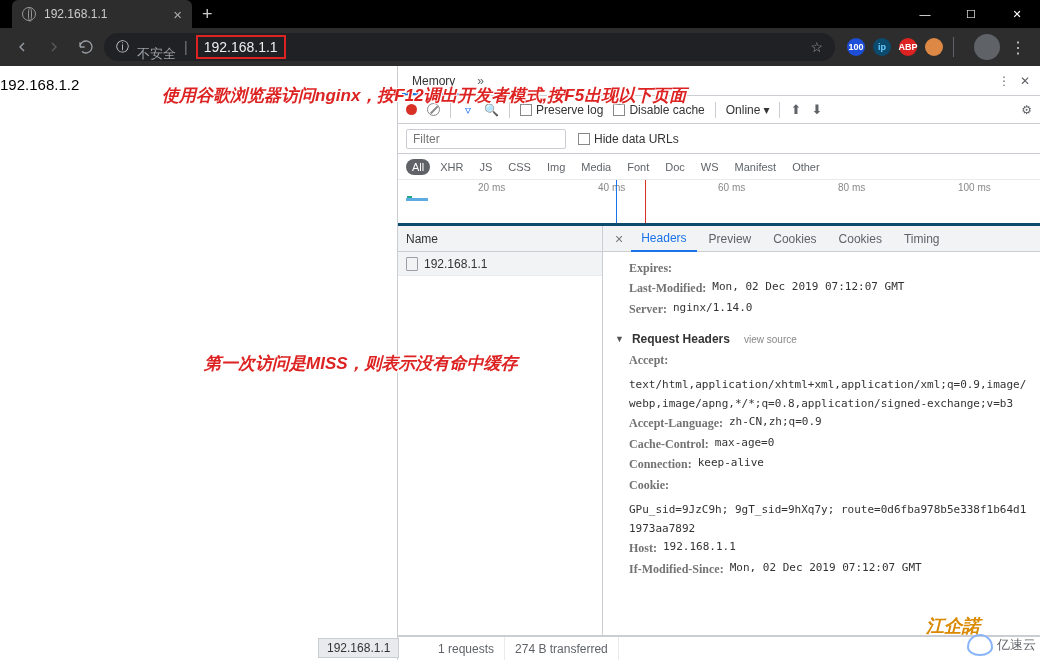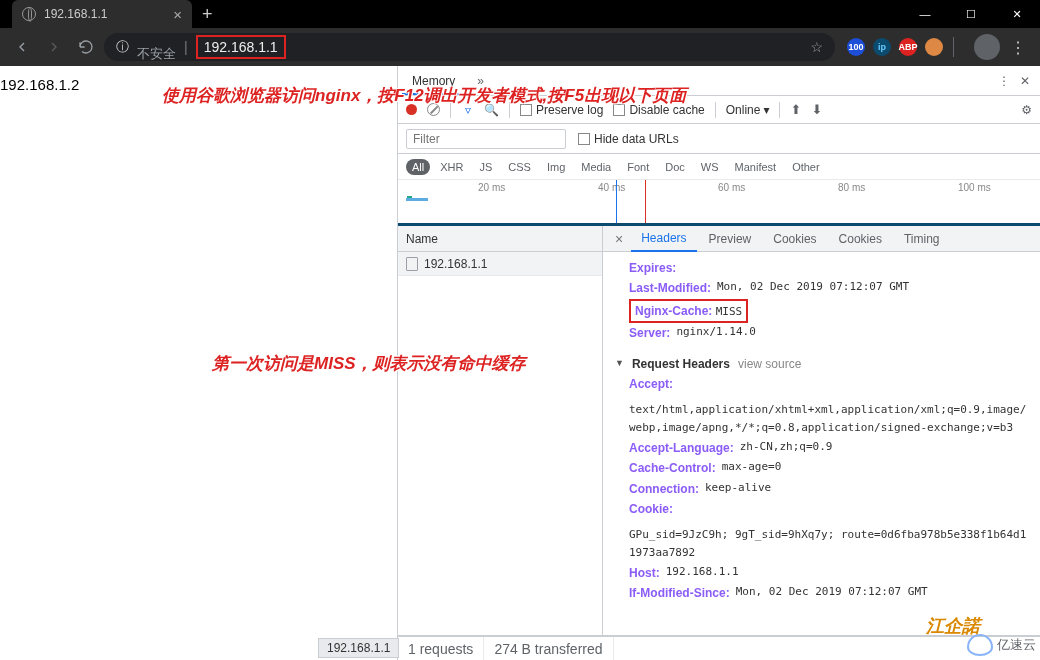--- a/index.html
+++ b/index.html
@@ -74,31 +74,31 @@
 .doc-ico { width: 12px; height: 14px; border: 1px solid #9aa0a6; border-radius: 1px; }
 
 
 .detail-col { flex: 1; display: flex; flex-direction: column; min-width: 0; }
 .detail-tabs { height: 26px; background: #f1f3f4; border-bottom: 1px solid #cacdd1; display: flex; align-items: center; padding: 0 6px; gap: 2px; font-size: 12px; color: #5f6368; }
 .dtl-close { font-size: 14px; padding: 0 6px; color: #777; }
 .dtl-tab { padding: 5px 10px; }
 .dtl-tab.active { color: #1a73e8; border-bottom: 2px solid #1a73e8; margin-bottom: -1px; }
 .detail-scroll { flex: 1; overflow-y: auto; padding: 6px 12px 12px; font-size: 12px; line-height: 1.7; color: #333; }
 .hdr-line { display: flex; gap: 6px; flex-wrap: wrap; }
-.hdr-k { font-weight: 600; color: #8b5cf6; }
+.hdr-k { font-weight: 600; color: #737373; font-family: Liberation Serif, serif; }
 .hdr-v { color: #333; word-break: break-all; font-family: Menlo, Consolas, monospace; font-size: 11px; }
 .cache-box { display: inline-block; border: 2px solid #d22; padding: 0 4px; }
 .section-title { display: flex; align-items: center; gap: 8px; margin-top: 10px; }
 .section-title .tri { font-size: 9px; color: #555; }
 .section-title .stxt { font-weight: 600; color: #333; }
-.section-title .vs { color: #888; font-size: 12px; }
+.section-title .vs { color: #888; font-size: 10px; margin-left: 6px; }
 .indent { padding-left: 14px; }
 
 
-.status-bar { height: 24px; border-top: 1px solid #cacdd1; display: flex; align-items: stretch; font-size: 14px; color: #5f6368; }
+.status-bar { height: 24px; border-top: 1px solid #cacdd1; display: flex; align-items: stretch; font-size: 12px; color: #5f6368; padding-left: 30px; }
 .status-cell { padding: 0 10px; display: flex; align-items: center; border-right: 1px solid #e8eaed; }
 .status-hover { position: absolute; left: 318px; bottom: 2px; background: #e8eaed; padding: 2px 8px; font-size: 12px; color: #333; border: 1px solid #cacdd1; z-index: 5; }
 
 
 .annot { position: absolute; font-size: 17px; font-weight: bold; color: #d22; text-shadow: -1px -1px 0 #fff, 1px -1px 0 #fff, -1px 1px 0 #fff, 1px 1px 0 #fff; font-style: italic; white-space: nowrap; pointer-events: none; z-index: 10; font-family: "Microsoft YaHei", sans-serif; }
 .watermark { position: absolute; right: 4px; bottom: 4px; display: flex; align-items: center; gap: 4px; font-size: 13px; color: #5f6368; z-index: 6; }
 .wm-ico { width: 26px; height: 22px; border: 2px solid #8ab4f8; border-radius: 50% 50% 50% 50% / 60% 60% 40% 40%; }
 .wm-red { position: absolute; right: 60px; bottom: 22px; color: #d98800; font-weight: bold; font-size: 18px; font-style: italic; z-index: 5; }
 
 .chk { width: 12px; height: 12px; border: 1px solid #888; background: #fff; }
@@ -260,23 +260,20 @@
         <div class="detail-scroll">
           <div class="indent">
             <div class="hdr-line">
                 <span class="hdr-k">Expires:</span>
               </div>
             <div class="hdr-line">
                 <span class="hdr-k">Last-Modified:</span>
                 <span class="hdr-v">Mon, 02 Dec 2019 07:12:07 GMT</span>
               </div>
             <div class="hdr-line">
-                <span class="cache-box"><span class="hdr-k">Nginx-Cache:</span> <span class="hdr-v">MISS</span></span>
-              </div>
-            <div class="hdr-line">
                 <span class="hdr-k">Server:</span>
                 <span class="hdr-v">nginx/1.14.0</span>
               </div>
           </div>
 
           <div class="section-title">
             <span class="tri">▼</span>
             <span class="stxt">Request Headers</span>
             <span class="vs">view source</span>
           </div>
@@ -318,19 +315,19 @@
       <div class="status-cell">1 requests</div>
       <div class="status-cell">274 B transferred</div>
     </div>
 
   </div>
 </div>
 
 <span class="status-hover">192.168.1.1</span>
 
 <div class="annot" style="left:162px; top:84px;">使用谷歌浏览器访问nginx，按F12调出开发者模式,按F5出现以下页面</div>
-<div class="annot" style="left:212px; top:352px;">第一次访问是MISS，则表示没有命中缓存</div>
+<div class="annot" style="left:204px; top:352px;">第一次访问是MISS，则表示没有命中缓存</div>
 
 <div class="wm-red">江企諾</div>
 <div class="watermark">
   <span class="wm-ico"></span>
   <span>亿速云</span>
 </div>
 
 </body></html>

